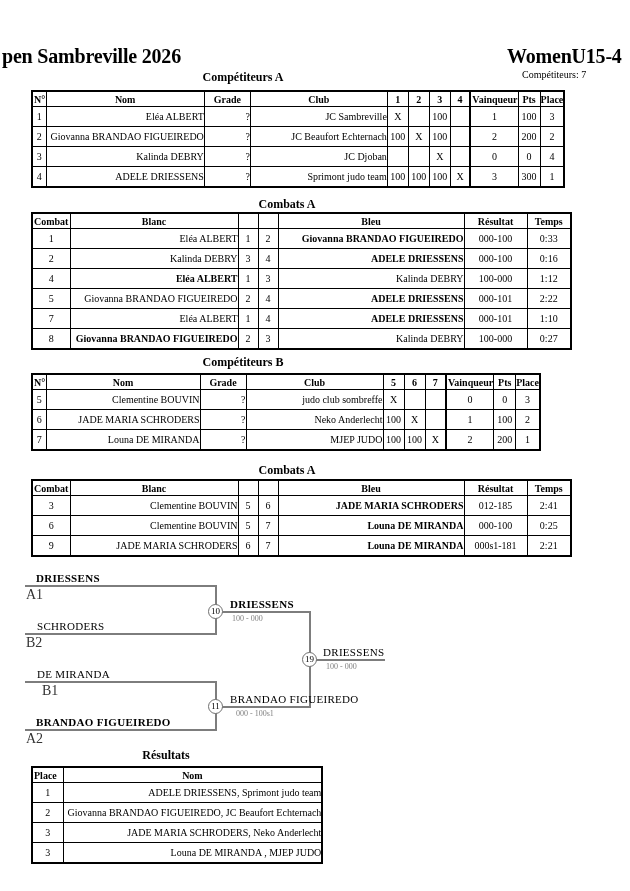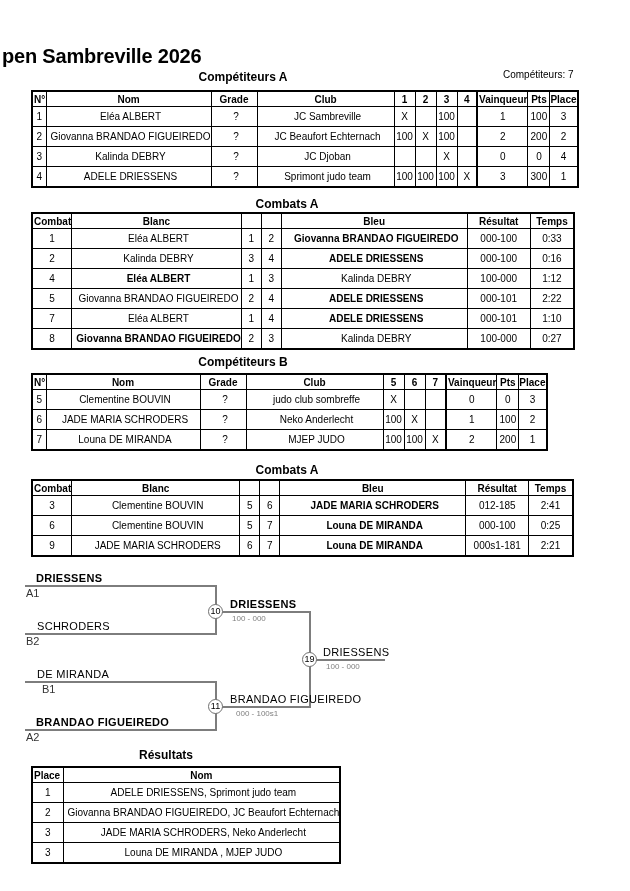--- a/index.html
+++ b/index.html
@@ -1,47 +1,48 @@
 <!DOCTYPE html>
 <html><head>
 <meta charset="utf-8">
 <style>
   html,body{margin:0;padding:0;background:#fff;}
   .page{position:relative;width:630px;height:891px;background:#fff;overflow:hidden;
-        font-family:Liberation Sans, sans-serif;color:#000;}
+        font-family:Liberation Serif, serif;color:#000;}
   .title-seg{position:absolute;top:45px;font-size:20px;font-weight:bold;letter-spacing:-0.2px;white-space:nowrap;}
   .sec-title{position:absolute;transform:translateX(-50%);font-size:12px;font-weight:bold;white-space:nowrap;}
   .comp-count{position:absolute;font-size:10px;white-space:nowrap;}
   table.tbl{position:absolute;border-collapse:collapse;table-layout:fixed;border:2px solid #000;}
   .tbl th,.tbl td{border:1px solid #000;font-size:10px;overflow:visible;white-space:nowrap;
                   vertical-align:middle;padding:0;}
   .tbl th{height:14px;font-weight:bold;}
   .tbl td{height:19px;}
-  .l{text-align:center;padding:0 0 0 4px !important;}
+  .l{text-align:right;padding:0 0 0 4px !important;}
   .l1{text-align:left;padding:0 0 0 1px !important;}
   .c{text-align:center;}
   .w{font-weight:bold;}
   .bthick{border-left:2px solid #000 !important;}
   
   .bl{position:absolute;background:#7d7d7d;}
   .bname{position:absolute;font-size:11px;letter-spacing:0.3px;white-space:nowrap;}
-  .bseed{position:absolute;font-size:11px;color:#333;white-space:nowrap;text-align:right;}
+  .bseed{position:absolute;font-size:14px;color:#333;white-space:nowrap;text-align:right;}
   .bscore{position:absolute;font-size:8px;color:#808080;white-space:nowrap;}
   .bcircle{position:absolute;width:13px;height:13px;border:1px solid #707070;border-radius:50%;
            background:#fff;font-size:9px;line-height:13px;text-align:center;z-index:2;}
 </style>
 </head>
 <body>
 
 <div class="page">
 
   <span class="title-seg" style="left:2px">pen Sambreville 2026</span>
+  <span class="title-seg" style="left:507px">WomenU15-4</span>
 
   <div class="sec-title" style="left:243px;top:70px">Compétiteurs A</div>
-  <div class="comp-count" style="left:503px;top:69px">Compétiteurs: 7</div>
+  <div class="comp-count" style="left:522px;top:69px">Compétiteurs: 7</div>
 
   <table class="tbl" style="left:31px;top:90px">
     <colgroup>
         <col style="width:14px">
         <col style="width:154px">
         <col style="width:46px">
         <col style="width:137px">
         <col style="width:21px">
         <col style="width:21px">
         <col style="width:21px">

